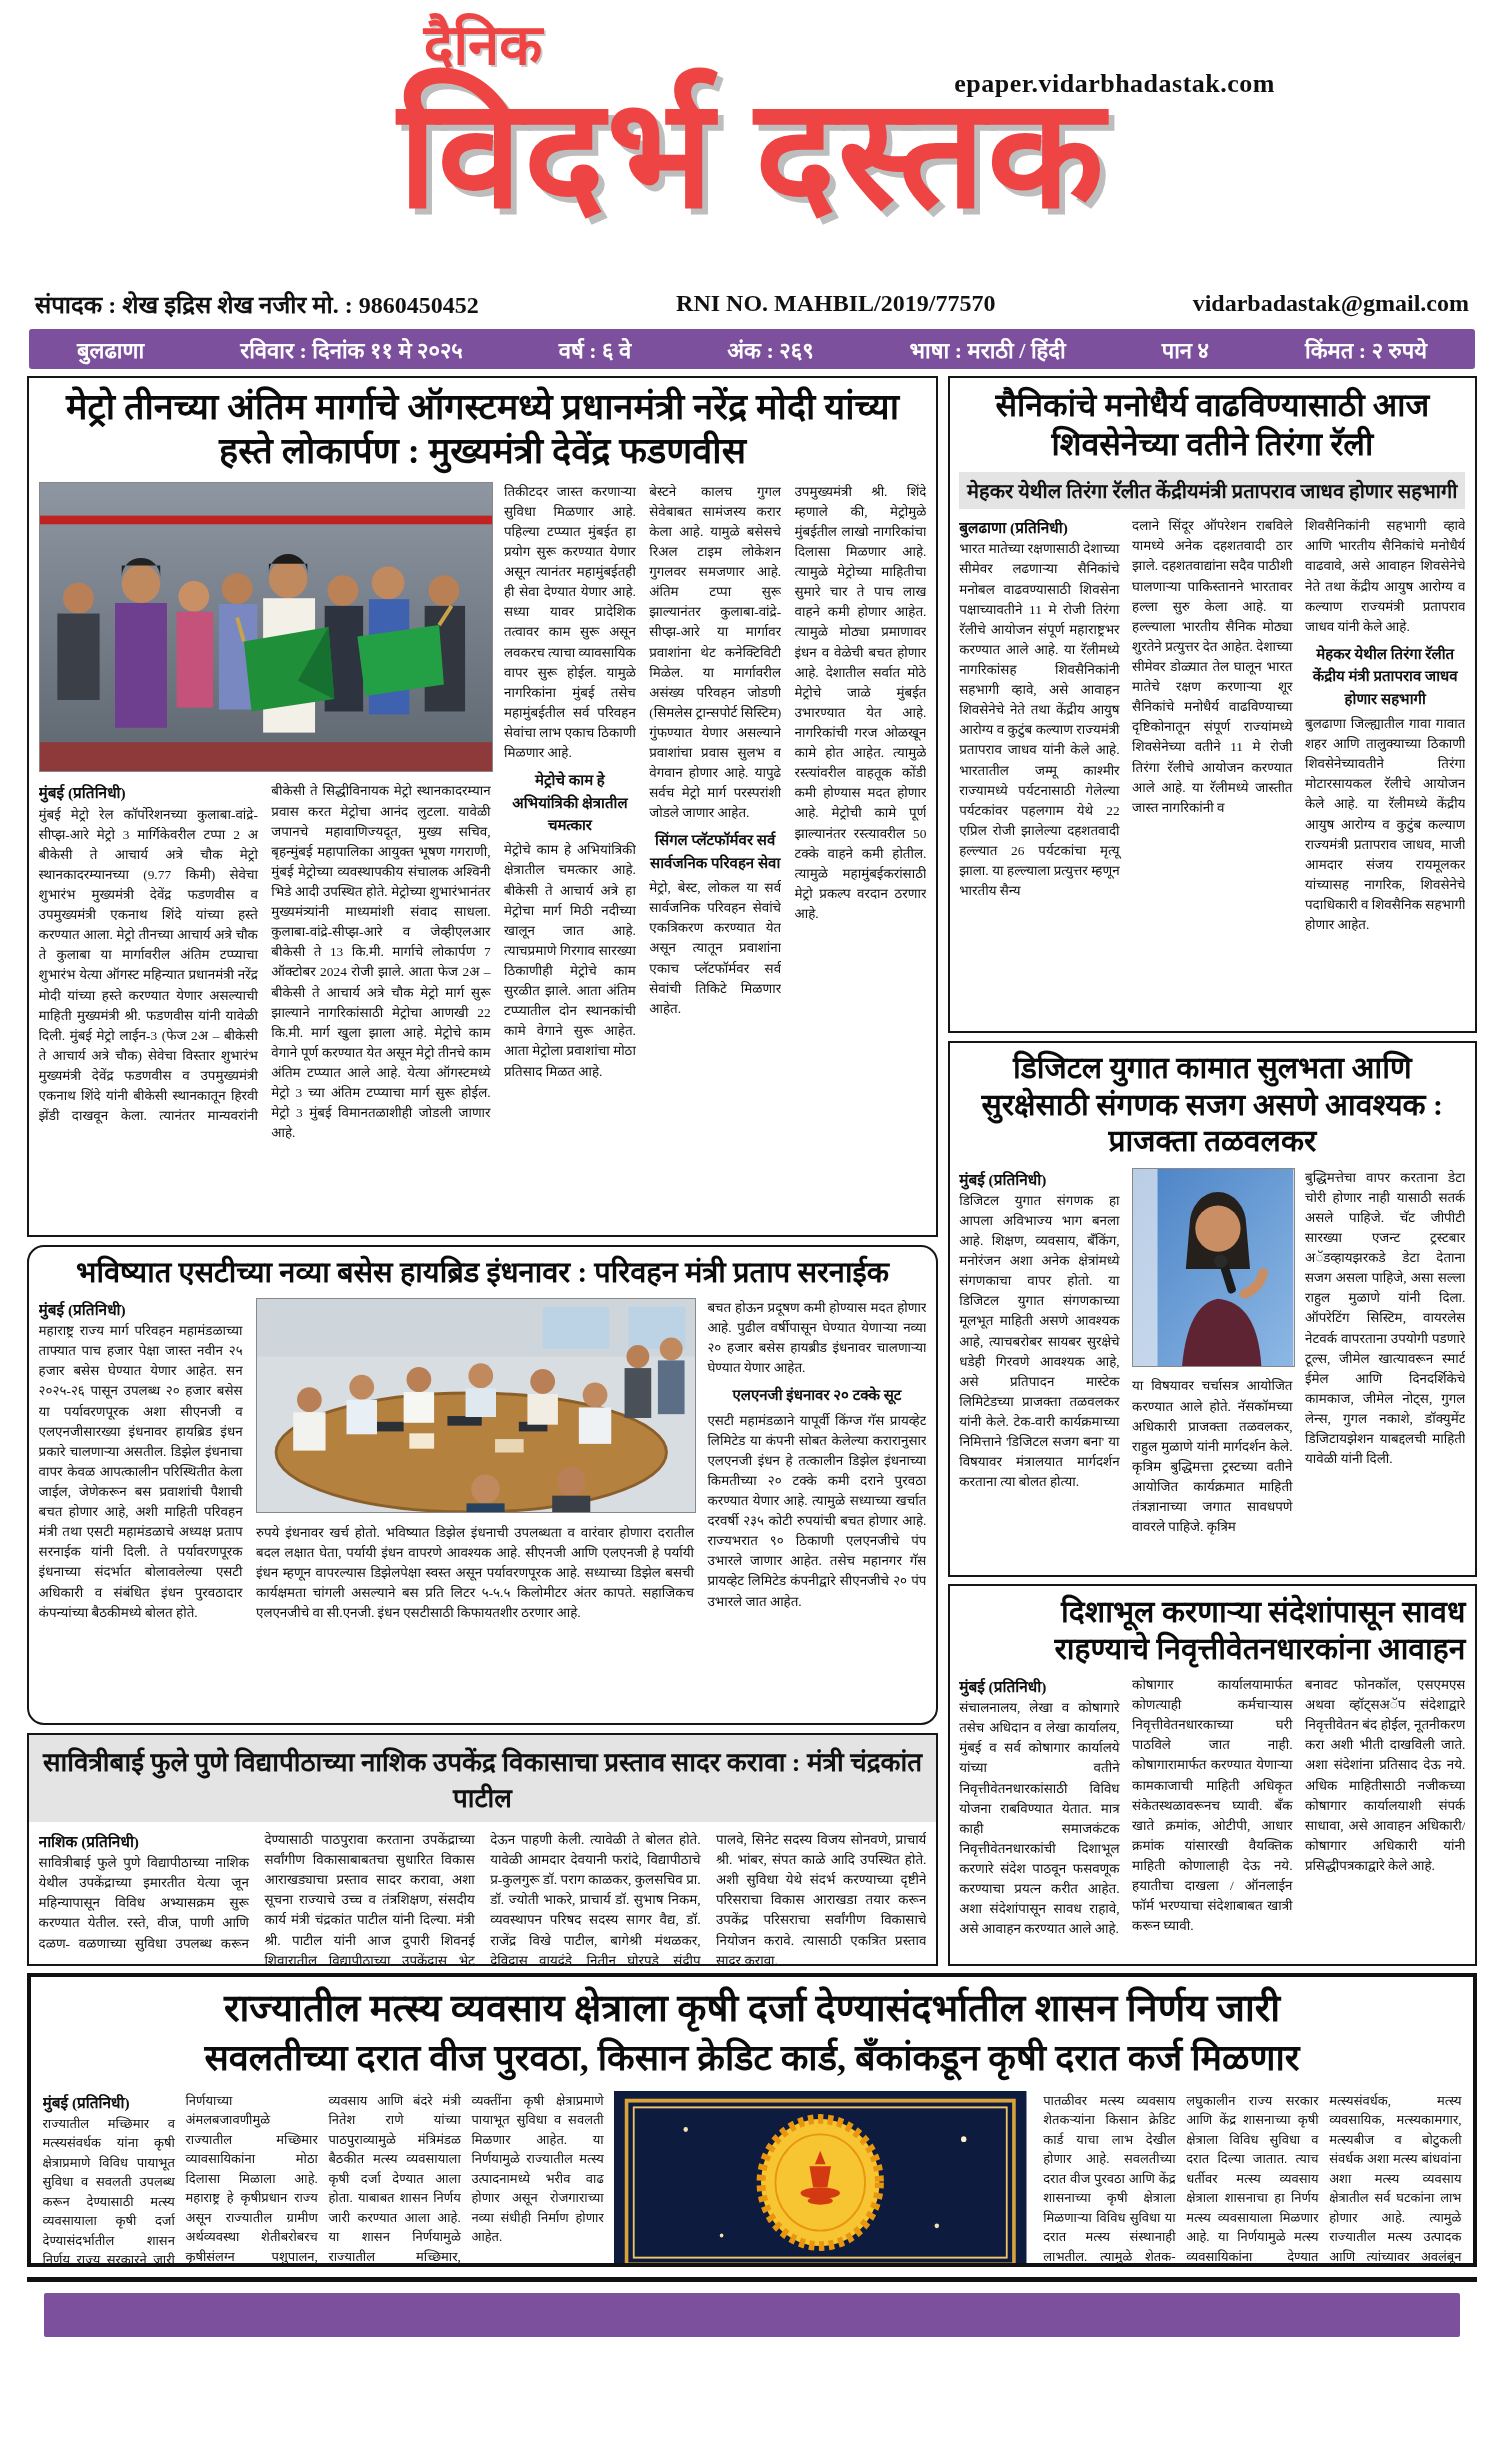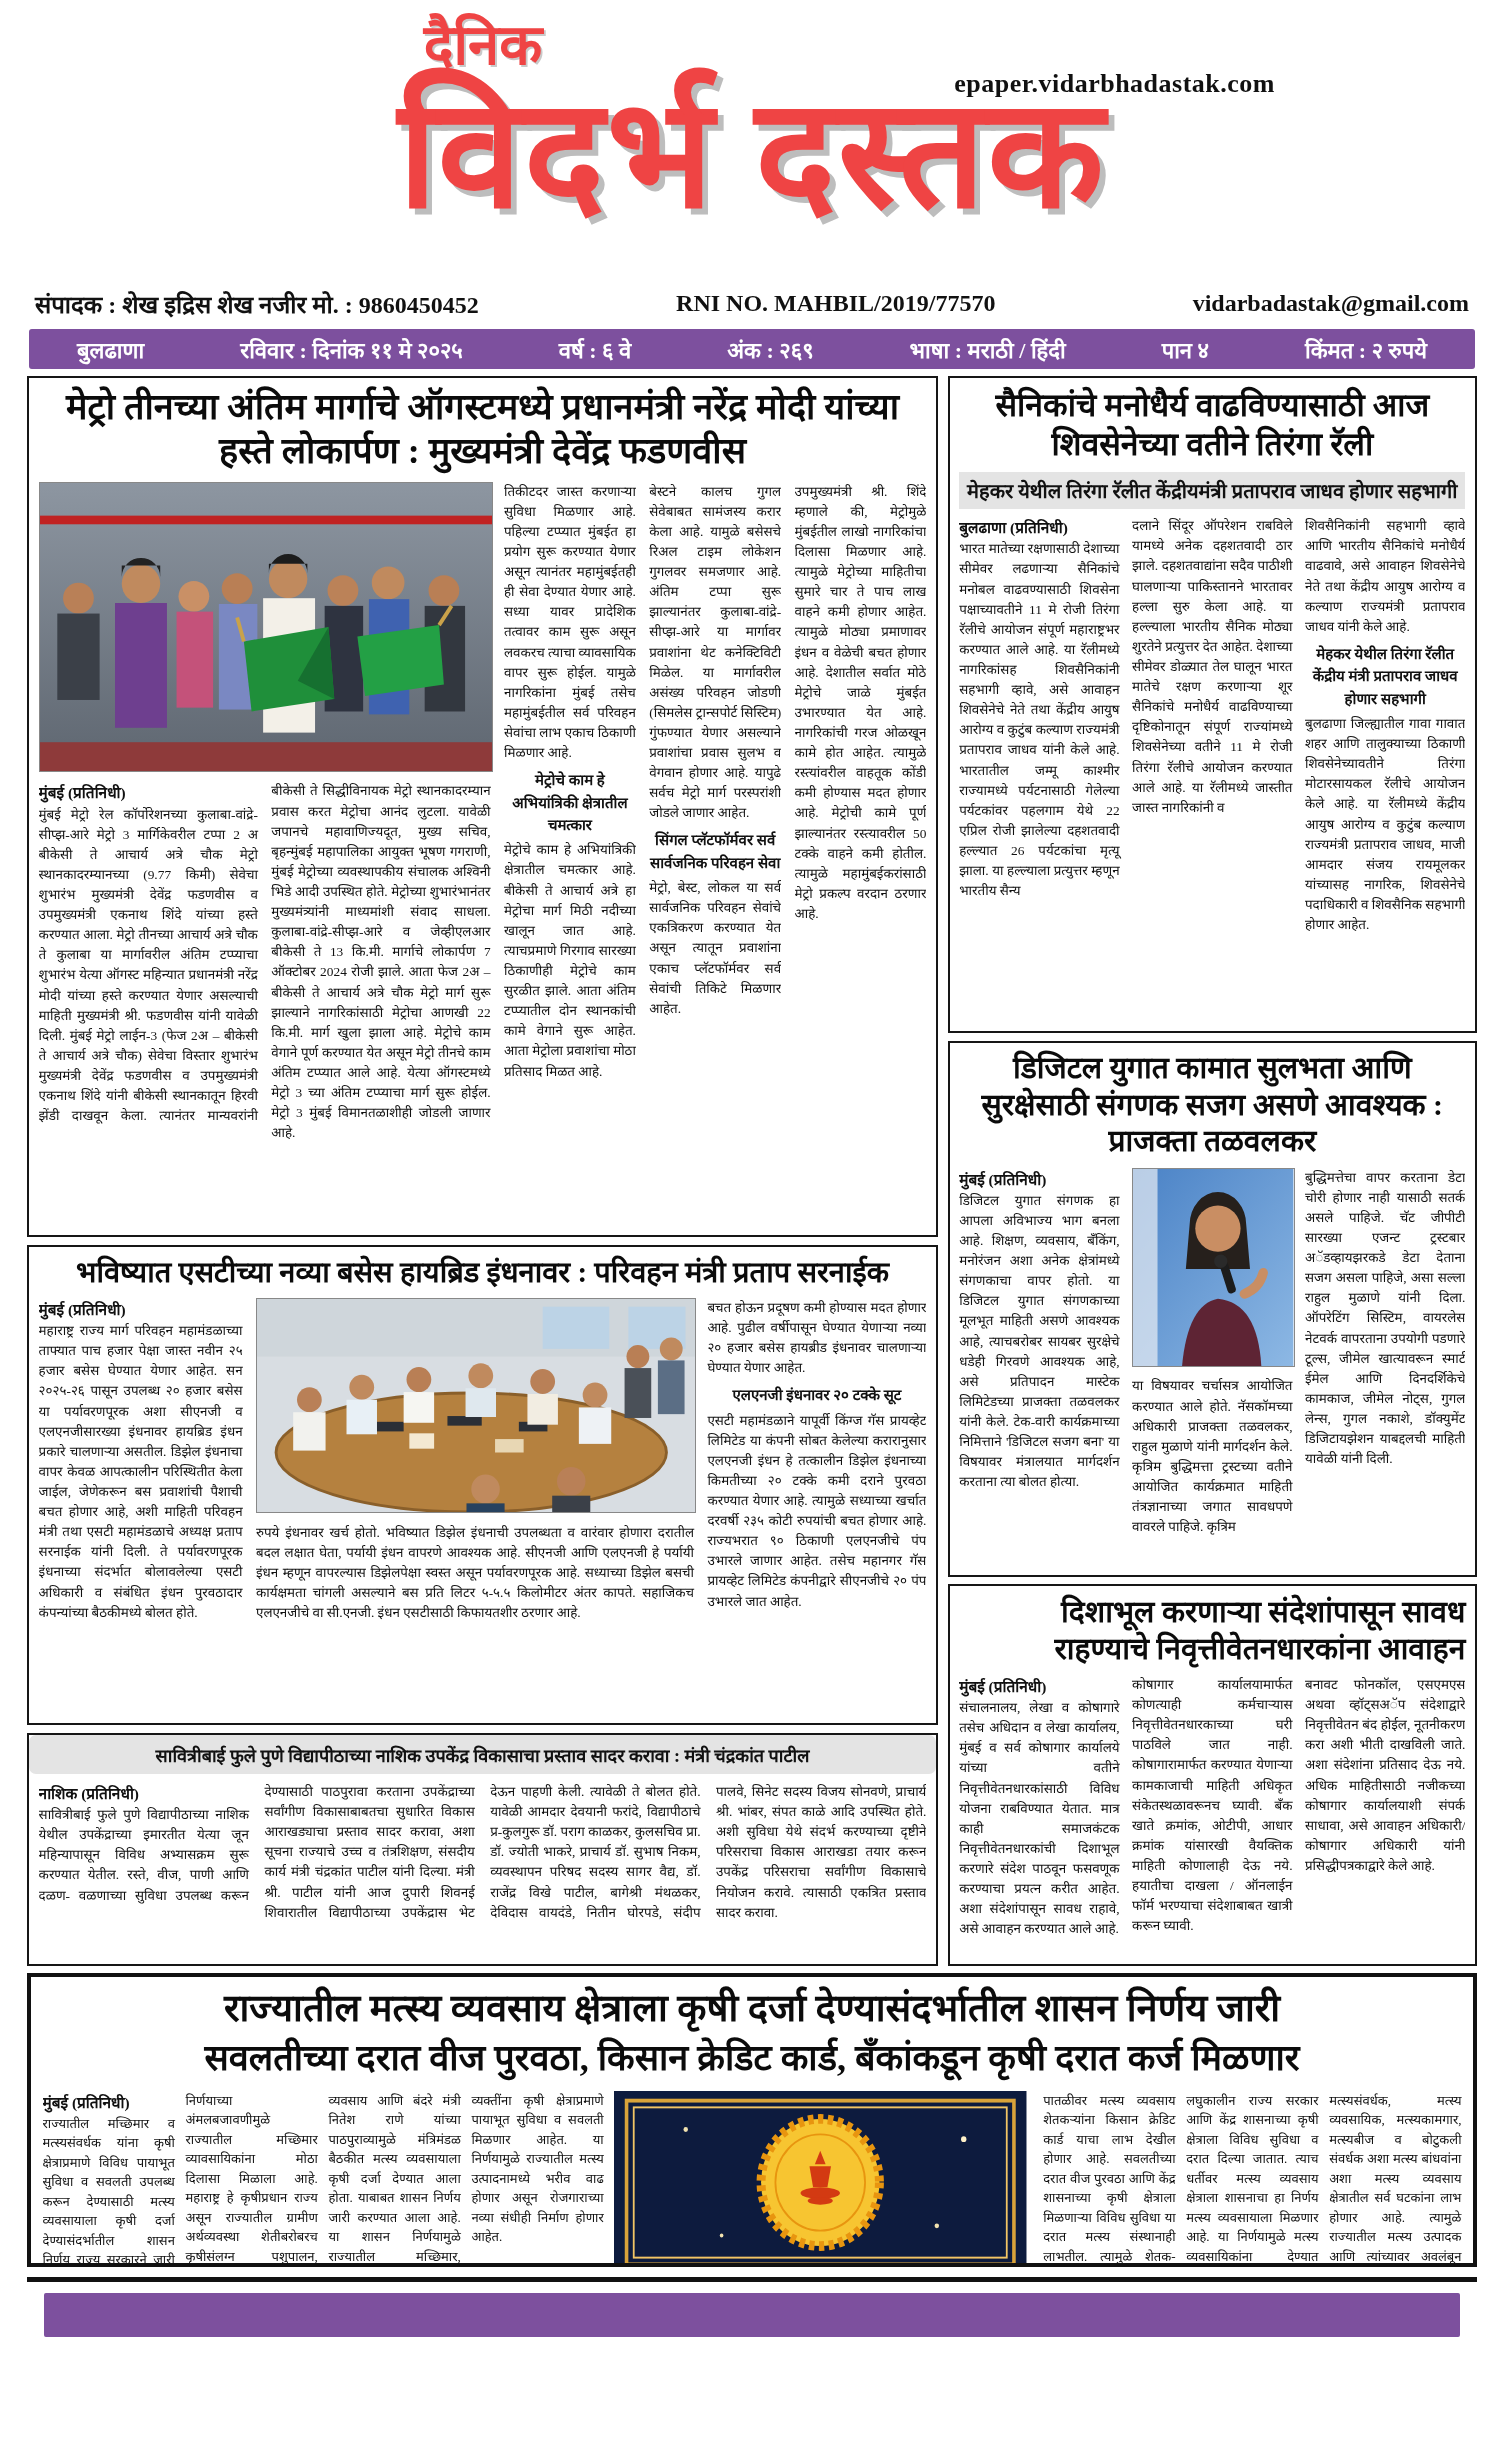--- a/index.html
+++ b/index.html
@@ -28,28 +28,28 @@
 
   
   .a-metro{height:865px;}
   .a-metro .hl{font-size:36px;}
   .metro-body{display:grid;grid-template-columns:452px 1fr 1fr 1fr;gap:13.4px;margin-top:7.7px;height:759px;overflow:hidden;}
   .metro-left .photo{width:452px;height:288px;border:1px solid #888;}
   .underphoto{column-count:2;column-gap:13.4px;height:452px;overflow:hidden;margin-top:5.8px;}
   .m-col{overflow:hidden;}
 
   
-  .a-st{height:482px;}
+  .a-st{height:482px;border-radius:17px;}
   .a-st .hl{font-size:29px;}
   .st-body{display:grid;grid-template-columns:204px 1fr 219px;gap:13.4px;margin-top:7.7px;height:402px;overflow:hidden;}
   .st-mid .photo{width:100%;height:213px;border:1px solid #888;}
 
   
   .a-uni{height:234px;padding:0 0 5.8px 0;}
-  .a-uni .gray-band{font-size:18px;padding:7.7px 5.8px;border-radius:7px;}
+  .a-uni .gray-band{font-size:26px;padding:7.7px 5.8px;}
   .uni-body{column-count:4;column-gap:15.4px;height:152px;overflow:hidden;margin:7.7px 9.6px 0 9.6px;}
 
   
   .a-rally{height:661px;}
   .a-rally .hl{font-size:32px;}
   .a-rally .strap{font-size:20px;margin-top:7.7px;padding:4.8px 3.8px;}
   .rally-body{display:grid;grid-template-columns:1fr 1fr 1fr;gap:12.5px;margin-top:7.7px;height:526px;overflow:hidden;}
 
   
   .a-digital{height:540px;}

